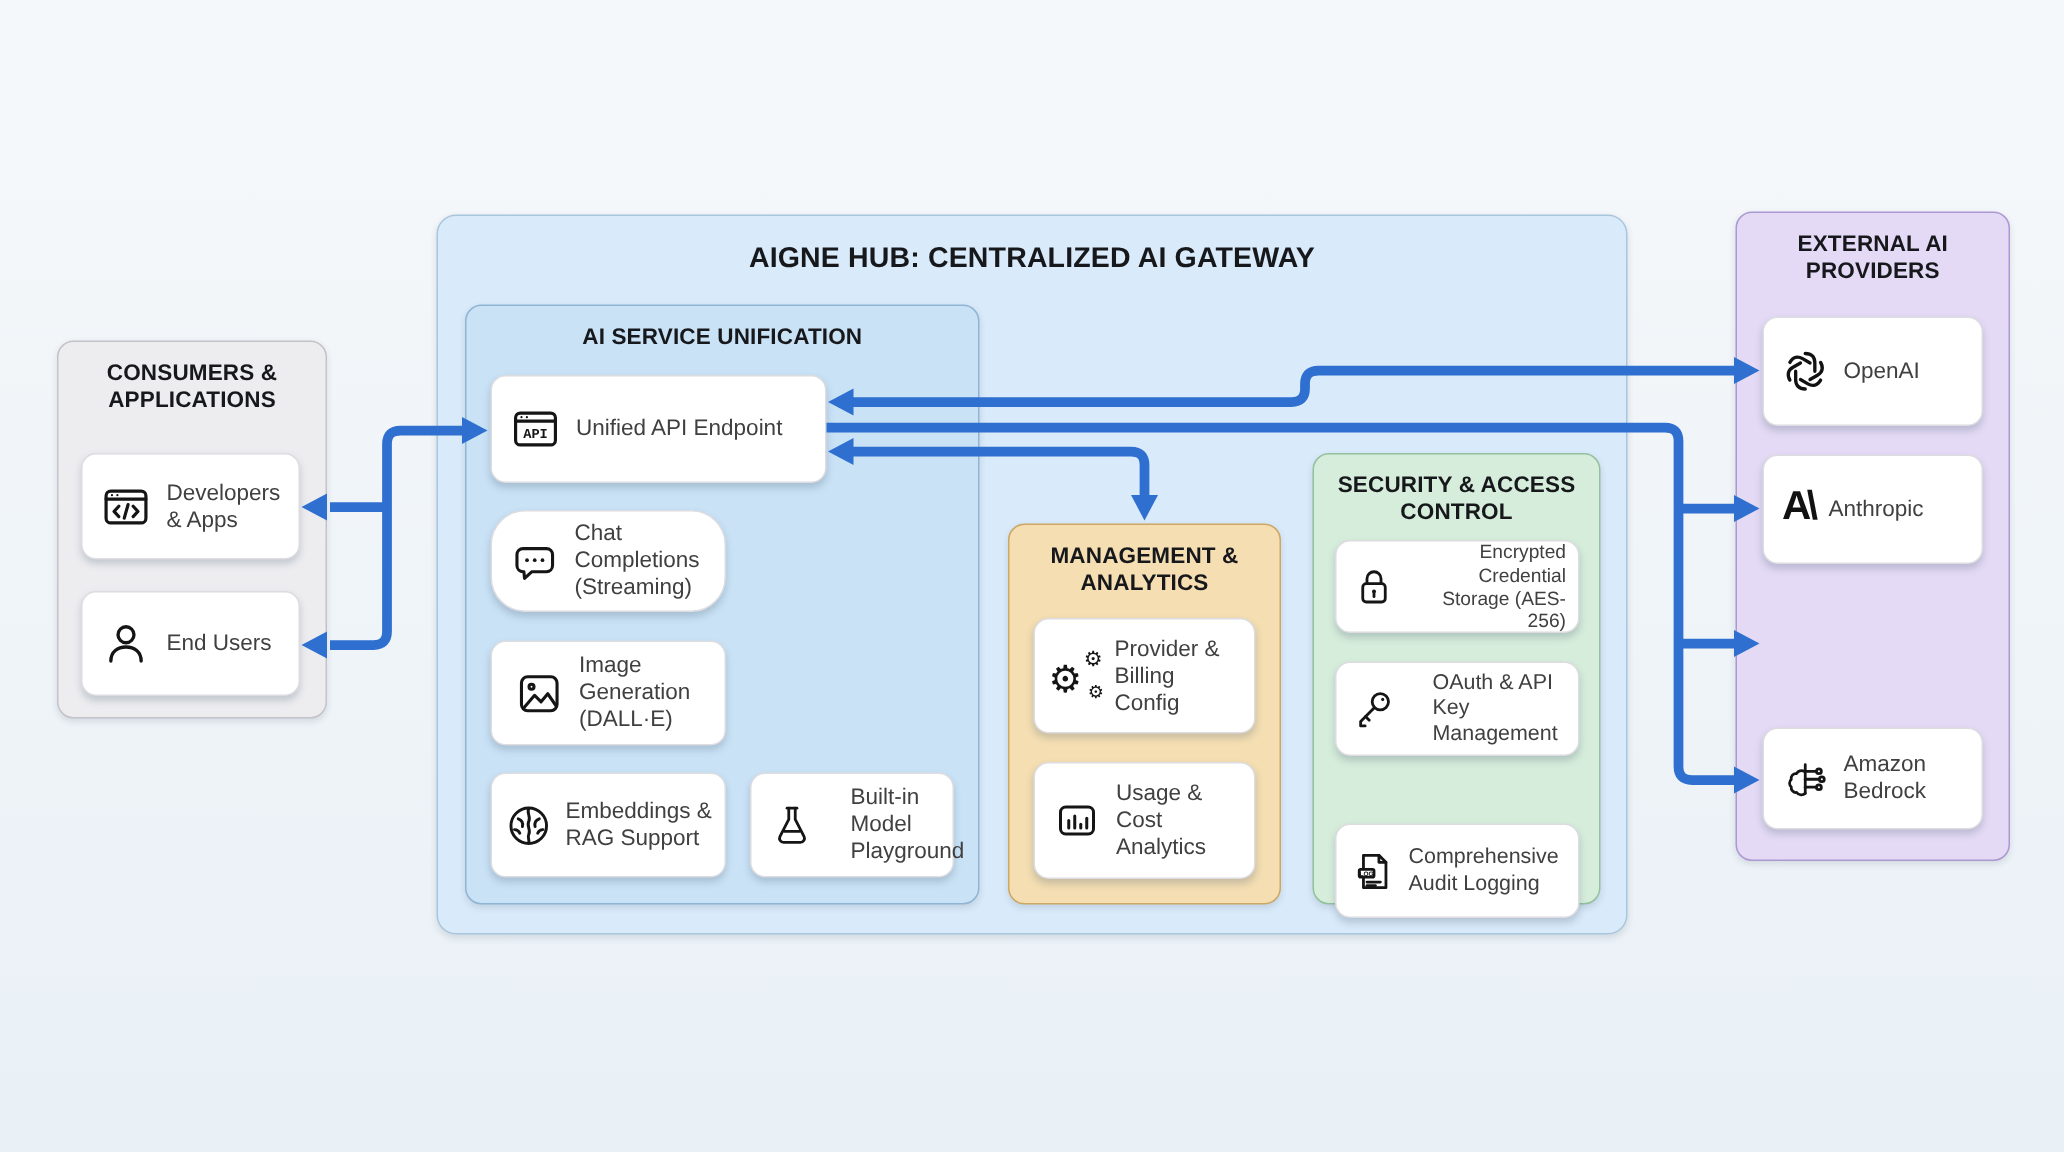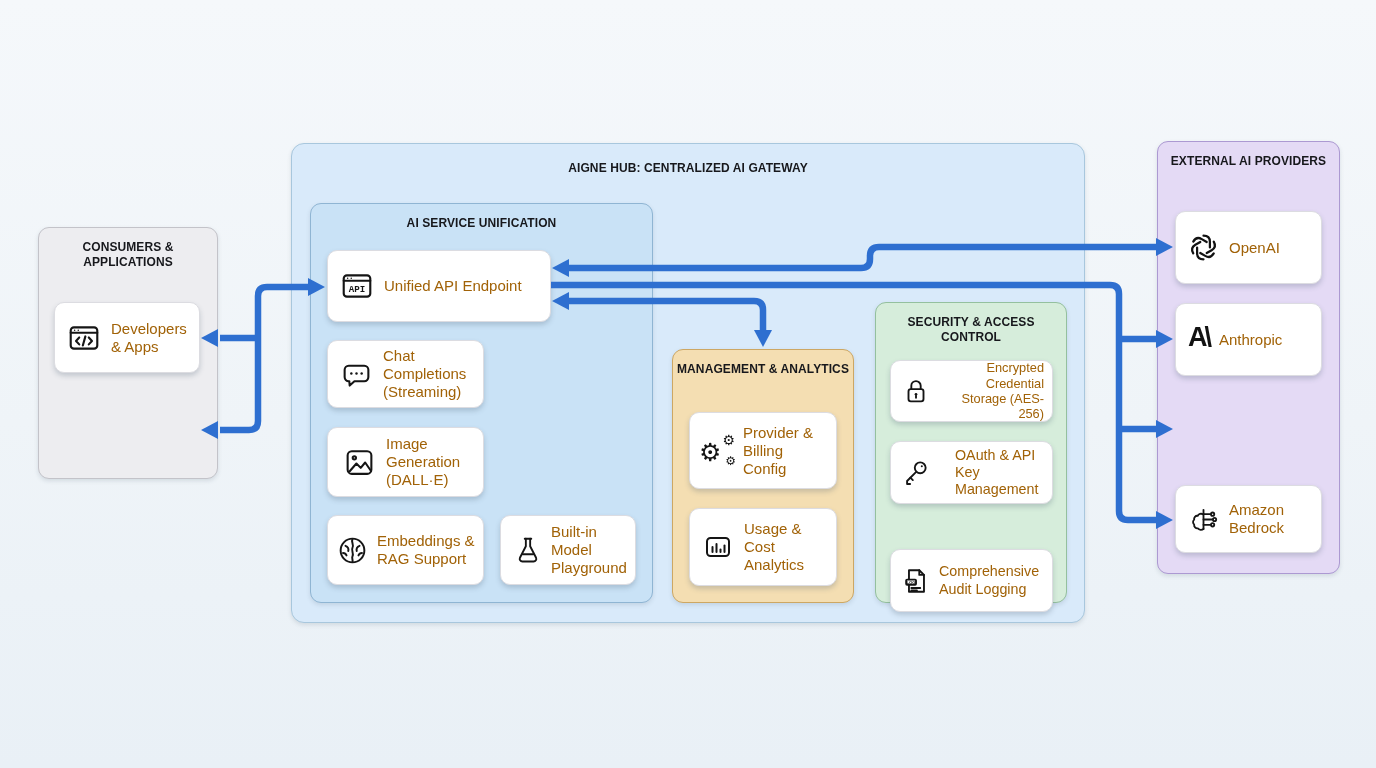--- a/index.html
+++ b/index.html
@@ -1,32 +1,32 @@
 <!DOCTYPE html>
 <html><head>
 <meta charset="utf-8">
 <style>
   html,body{margin:0;padding:0;background:#f0f4f8;}
   *{box-sizing:border-box;}
   .stage{position:relative;width:1376px;height:768px;overflow:hidden;
          font-family:"Liberation Sans",sans-serif;color:#17181c;
          background:linear-gradient(180deg,#f5f8fb 0%,#eff4f8 55%,#e9f0f6 100%);}
   .group{position:absolute;border-radius:11px;border:1px solid;box-shadow:0 2px 4px rgba(60,80,100,.15);}
-  .group-title{font-weight:700;text-align:center;line-height:1.22;padding-top:12px;font-size:12px;letter-spacing:.1px;}
+  .group-title{font-weight:700;text-align:center;line-height:1.22;padding-top:12px;font-size:15px;letter-spacing:.1px;}
   .g-consumers{left:38px;top:227px;width:180px;height:252px;background:#ededf0;border-color:#c3c3c9;}
   .g-gateway{left:291px;top:143px;width:794px;height:480px;background:#d9eafa;border-color:#a8c7dd;border-radius:13px;}
-  .g-gateway .group-title{padding-top:17px;font-size:12px;}
+  .g-gateway .group-title{padding-top:17px;font-size:19px;}
   .g-unification{left:310px;top:203px;width:343px;height:400px;background:#c9e2f6;border-color:#8fb5d3;}
   .g-management{left:672px;top:349px;width:182px;height:254px;background:#f4deb2;border-color:#cda763;}
   .g-security{left:875px;top:302px;width:192px;height:301px;background:#d6eddb;border-color:#94c09e;}
   .g-providers{left:1157px;top:141px;width:183px;height:433px;background:#e4daf5;border-color:#ac99d2;}
   .card{position:absolute;background:#fff;border:1px solid #dcdce1;border-radius:10px;
         box-shadow:0 3px 5px rgba(70,90,110,.25);
         display:flex;align-items:center;gap:10px;padding:4px 8px 4px 12px;}
-  .card-label{font-size:15px;line-height:1.2;color:#a16207;}
+  .card-label{font-size:15px;line-height:1.2;color:#404040;}
   .fs13 .card-label{font-size:12.8px;text-align:right;}
   .fs14 .card-label{font-size:14.3px;}
   .w-narrow{max-width:74px;}
   .icon{flex:0 0 auto;display:flex;align-items:center;justify-content:flex-end;}
   .icon svg{display:block;}
   .gearbox{position:relative;width:37px;height:37px;}
   .gearbox i{position:absolute;font-style:normal;line-height:1;color:#151515;font-family:"DejaVu Sans",sans-serif;}
   .gearbox .g1{font-size:25px;left:0px;top:8px;}
   .gearbox .g2{font-size:14px;right:1px;top:1px;}
   .gearbox .g3{font-size:12px;right:0px;bottom:2px;}
@@ -71,35 +71,44 @@
         <circle cx="7.2" cy="8.6" r="0.7" fill="#151515" stroke="none"></circle>
           <circle cx="10.6" cy="8.6" r="0.7" fill="#151515" stroke="none"></circle>
         <path d="M11.5 15.5 8.5 18.8 11.5 22"></path>
           <path d="M20.5 15.5 23.5 18.8 20.5 22"></path>
           <path d="M17.3 14.5 14.9 23"></path>
       </svg>
     </span>
     <span class="card-label">Developers &amp; Apps</span>
   </div>
 
+  <div class="card" style="left:54px;top:394px;width:146px;height:70px;">
+    <span class="icon">
+      <svg width="34" height="34" viewBox="0 0 32 32" fill="none" stroke="#151515" stroke-width="2.1" stroke-linecap="round">
+        <circle cx="16" cy="10.5" r="5"></circle>
+          <path d="M6.5 27c0-6 4.3-8.8 9.5-8.8s9.5 2.8 9.5 8.8"></path>
+      </svg>
+    </span>
+    <span class="card-label">End Users</span>
+  </div>
 
   <div class="card" style="left:327px;top:250px;width:224px;height:72px;">
     <span class="icon">
       <svg width="34" height="34" viewBox="0 0 32 32" fill="none" stroke="#151515" stroke-width="2" stroke-linecap="round">
         <rect x="3.5" y="6" width="25" height="20" rx="3"></rect>
           <path d="M3.5 11h25"></path>
         <circle cx="7.2" cy="8.6" r="0.7" fill="#151515" stroke="none"></circle>
           <circle cx="10.6" cy="8.6" r="0.7" fill="#151515" stroke="none"></circle>
         <text x="16" y="21.6" text-anchor="middle" font-family="Liberation Mono, monospace" font-size="8.6" font-weight="700" fill="#151515" stroke="none">API</text>
       </svg>
     </span>
     <span class="card-label">Unified API Endpoint</span>
   </div>
 
-  <div class="card" style="left:327px;top:340px;width:157px;height:68px;">
+  <div class="card" style="left:327px;top:340px;width:157px;height:68px;border-radius:23px;">
     <span class="icon">
       <svg width="33" height="33" viewBox="0 0 32 32" fill="none" stroke="#151515" stroke-width="2" stroke-linecap="round" stroke-linejoin="round">
         <path d="M9 22.5H8.5c-2.3 0-4-1.8-4-4v-7c0-2.2 1.7-4 4-4h15c2.3 0 4 1.8 4 4v7c0 2.2-1.7 4-4 4H14l-4.6 4.2z"></path>
         <circle cx="11" cy="15" r="1.2" fill="#151515" stroke="none"></circle>
           <circle cx="16" cy="15" r="1.2" fill="#151515" stroke="none"></circle>
           <circle cx="21" cy="15" r="1.2" fill="#151515" stroke="none"></circle>
       </svg>
     </span>
     <span class="card-label">Chat Completions (Streaming)</span>
   </div>
@@ -122,21 +131,21 @@
         <path d="M16 4.8c-1.6 2.8 1.6 5.6 0 8.4-1.6 2.8 1.6 5.6 0 8.4-1 1.8.6 3.6 0 5.4"></path>
         <path d="M9.2 11.5c2.2.8 3.2 2.8 2.7 5"></path>
           <path d="M22.8 11.5c-2.2.8-3.2 2.8-2.7 5"></path>
         <path d="M6.8 18.5c1.7 0 2.9 1 3.4 2.3"></path>
           <path d="M25.2 18.5c-1.7 0-2.9 1-3.4 2.3"></path>
       </svg>
     </span>
     <span class="card-label">Embeddings &amp; RAG Support</span>
   </div>
 
-  <div class="card" style="left:500px;top:515px;width:136px;height:70px;gap:8px;">
+  <div class="card" style="left:500px;top:515px;width:136px;height:70px;gap:24px;">
     <span class="icon">
       <svg width="30" height="30" viewBox="0 0 32 32" fill="none" stroke="#151515" stroke-width="2" stroke-linecap="round" stroke-linejoin="round">
         <path d="M12.5 4h7"></path>
         <path d="M13.7 4v8L7.4 24.3c-.9 1.9.5 4 2.6 4h12c2.1 0 3.5-2.1 2.6-4L18.3 12V4"></path>
         <path d="M10.5 20.5h11"></path>
       </svg>
     </span>
     <span class="card-label">Built-in Model Playground</span>
   </div>
 

